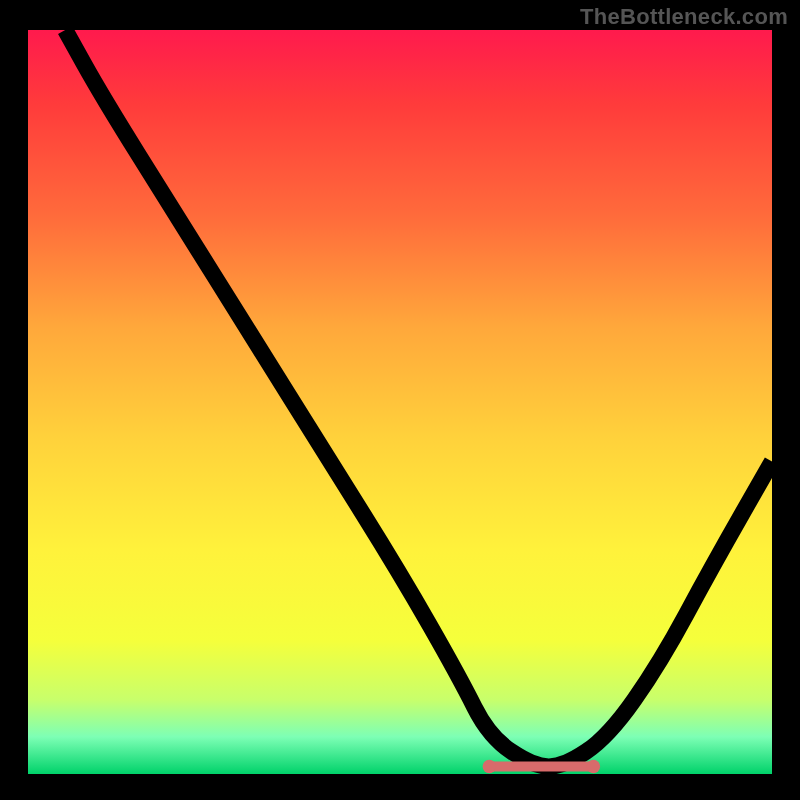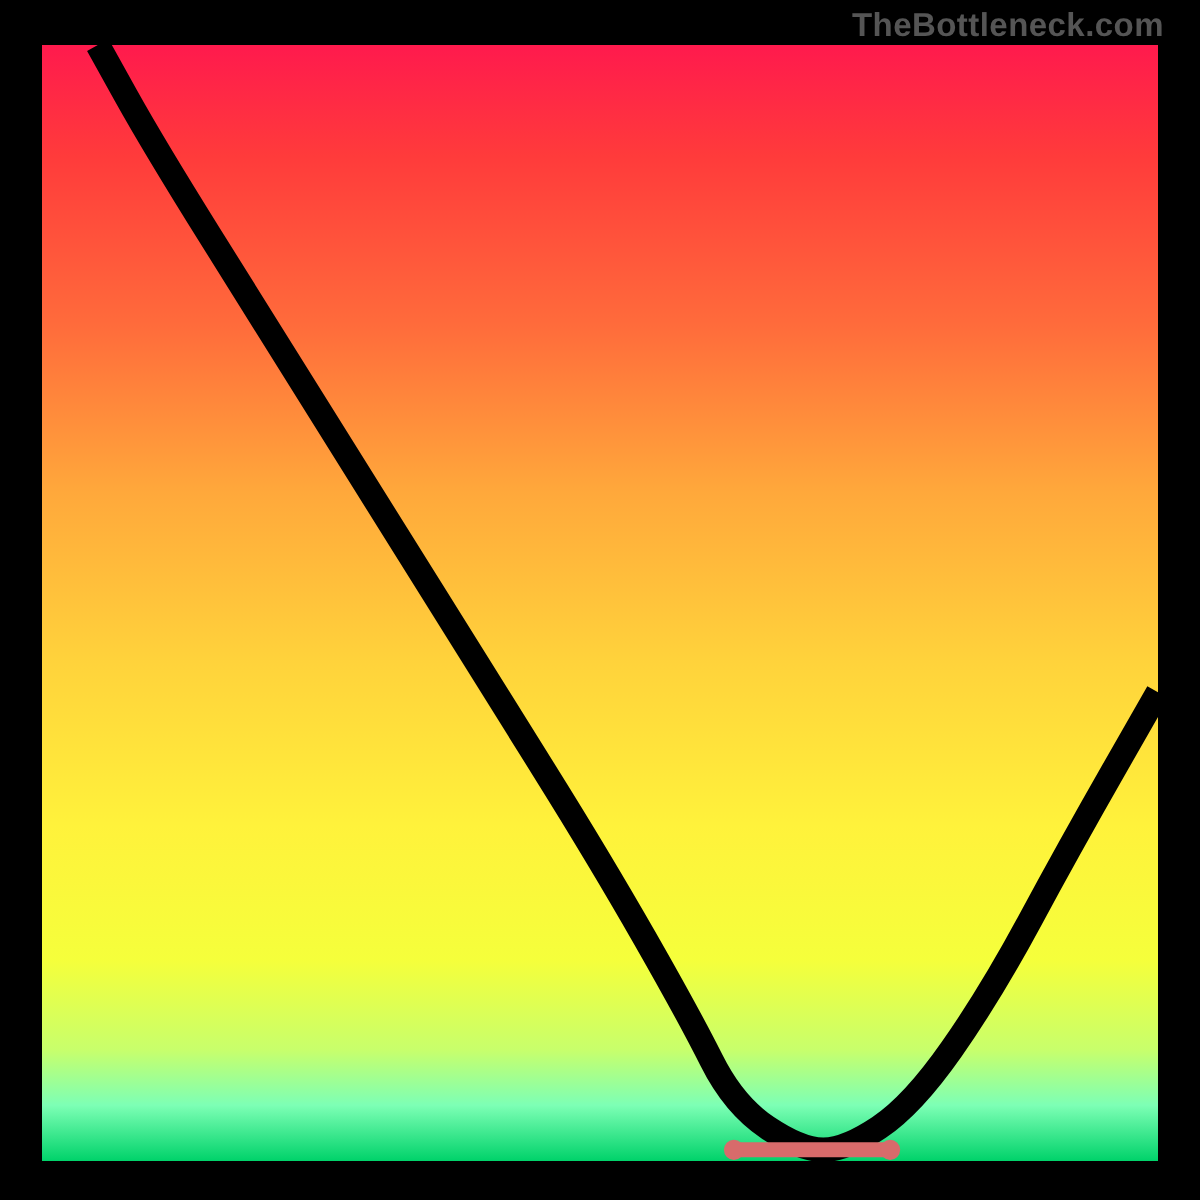--- a/index.html
+++ b/index.html
@@ -13,21 +13,21 @@
   }
   .frame {
     position: relative;
     width: 800px;
     height: 800px;
     background: #000;
   }
   .attribution {
     position: absolute;
     top: 4px;
-    right: 24px;
+    right: 12px;
     color: #555;
     font-size: 22px;
     font-weight: 600;
     letter-spacing: 0.3px;
   }
   .plot {
     position: absolute;
     left: 28px;
     top: 30px;
     width: 744px;

